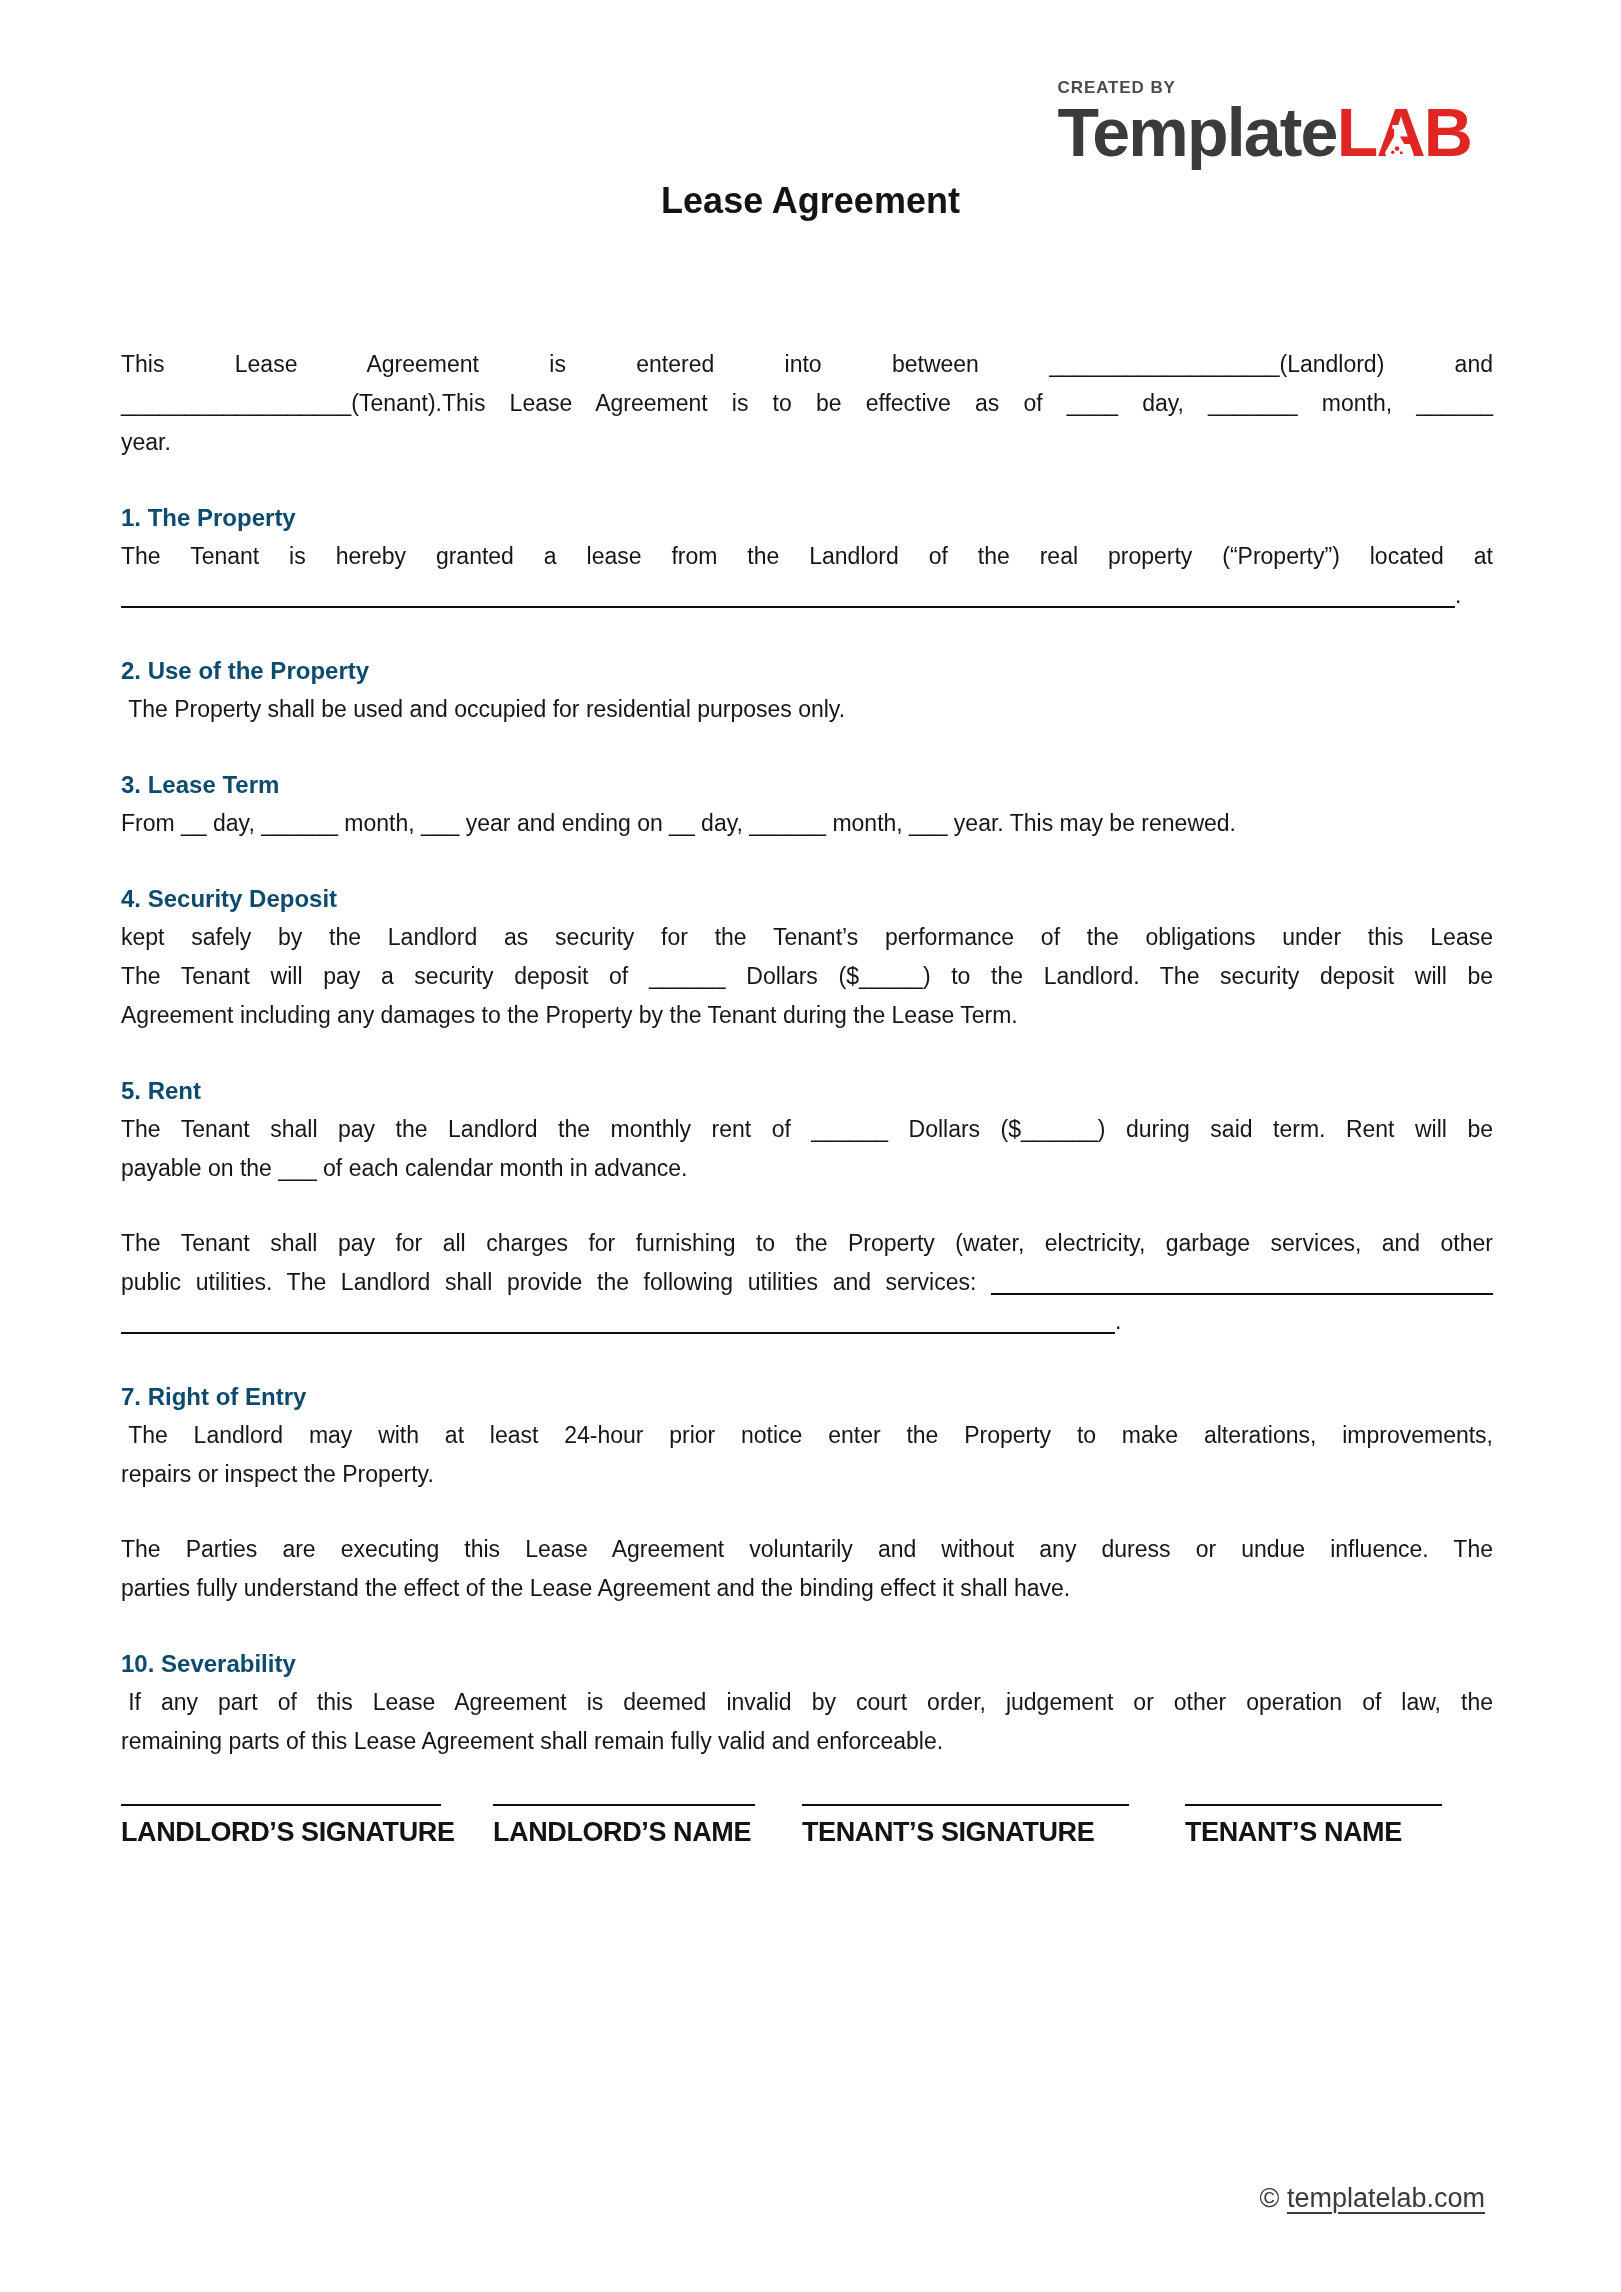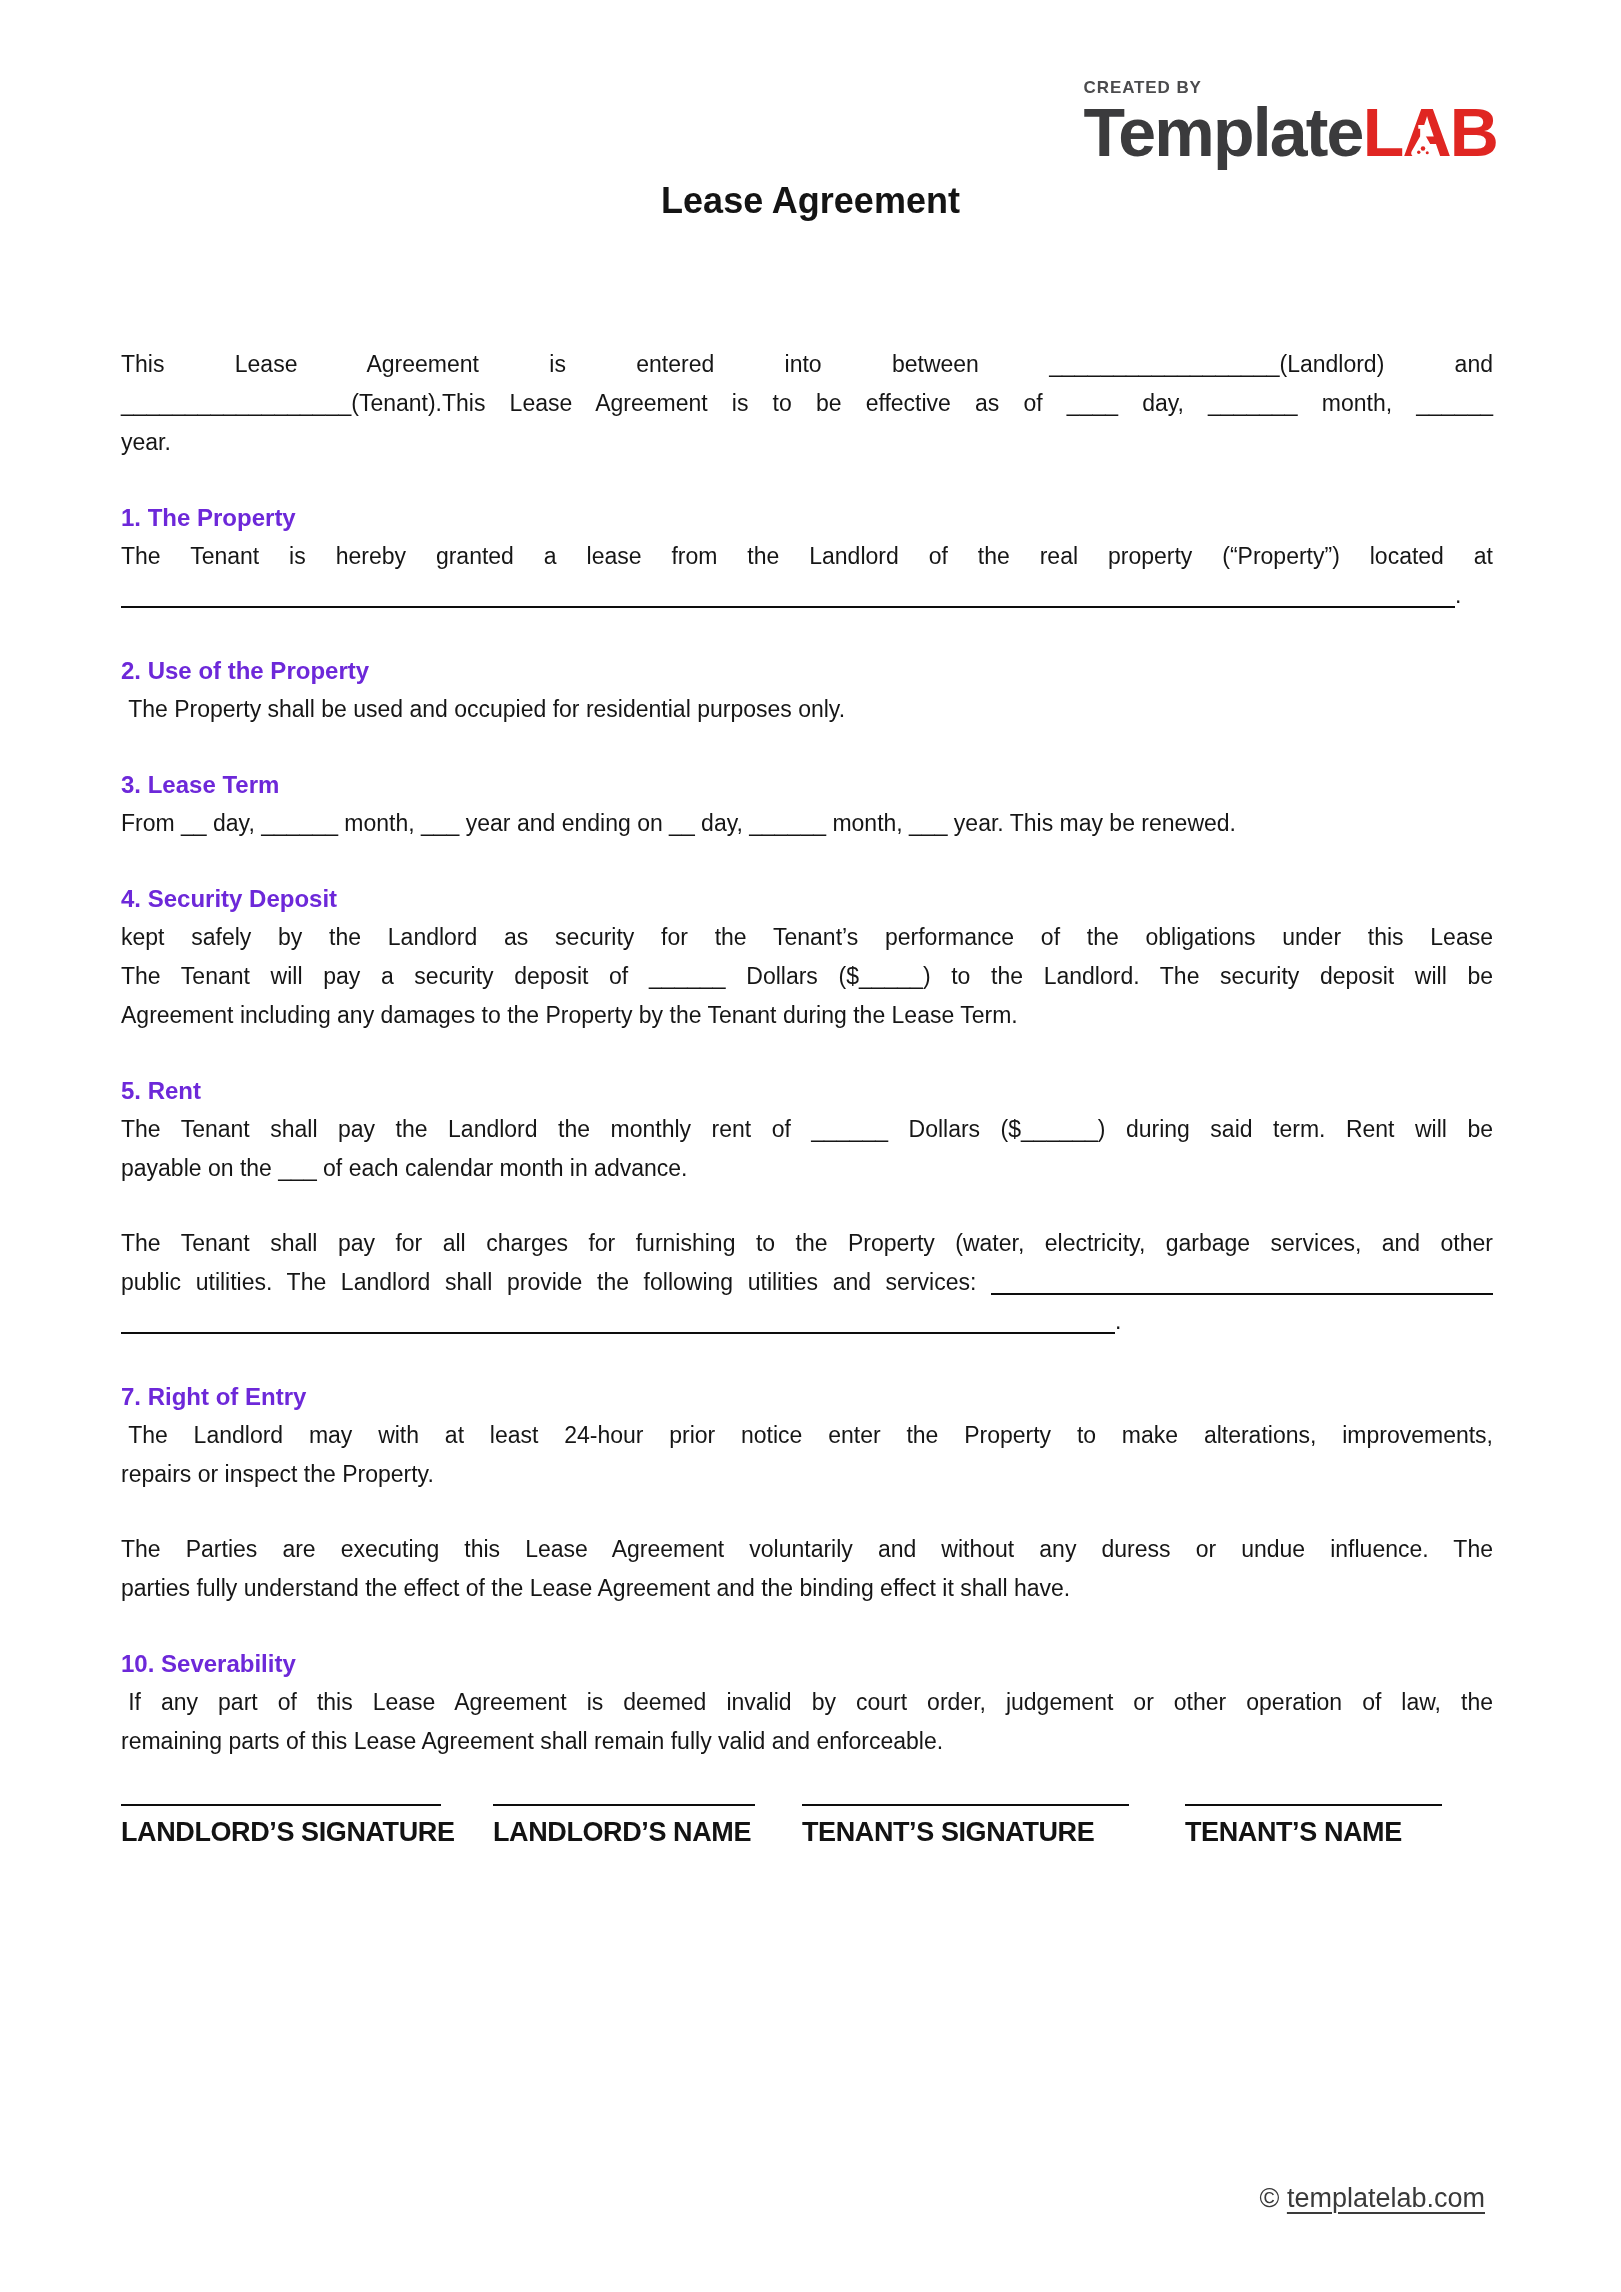--- a/index.html
+++ b/index.html
@@ -2,38 +2,38 @@
 <html style="font-size:14.3px"><head>
 <meta charset="utf-8">
 <style>
   html,body { margin:0; padding:0; background:#ffffff; }
   .page {
     position:relative; width:1621px; height:2293px; background:#ffffff;
     font-family:"Liberation Sans", sans-serif; color:#161616; overflow:hidden;
   }
 
   
-  .logo { position:absolute; top:79px; right:124px; text-align:left; line-height:1; }
+  .logo { position:absolute; top:79px; right:150px; text-align:left; line-height:1; }
   .created-by { font-size:17px; font-weight:bold; color:#4b4b4d; letter-spacing:0.9px; margin-bottom:1.8px; }
   .brand { font-size:68px; font-weight:bold; letter-spacing:-1.8px; white-space:nowrap; }
   .brand-dark { color:#3b3b3d; }
   .brand-red { color:#e02622; position:relative; display:inline-block; }
   .flask-svg { position:absolute; left:44px; bottom:8px; }
 
   
   .title { position:absolute; top:180px; left:0; width:100%; text-align:center;
            font-size:36px; font-weight:bold; color:#141414; margin:0; }
 
   
   .doc { position:absolute; top:345px; left:121px; width:1372px; }
   .line { font-size:23px; line-height:39px; min-height:39px; }
   .stretch { text-align:justify; text-align-last:justify; }
   .ind { padding-left:7.2px; }
   .sec { margin-top:36px; }
-  .sec h2 { font-size:24px; font-weight:bold; line-height:39px; margin:0; color:#6d28d9; }
+  .sec h2 { font-size:24px; font-weight:bold; line-height:39px; margin:0; color:#0c4a6e; }
 
   
   .blank { display:inline-block; height:27px; border-bottom:2.7px solid #0d0d0d; vertical-align:-5.4px; }
   .w1490 { width:1334px; }
   .w1110 { width:994px; }
   .w560  { width:502px; }
 
   
   .sigs { display:flex; margin-top:43px; }
   .sig-col { flex:0 0 auto; }

